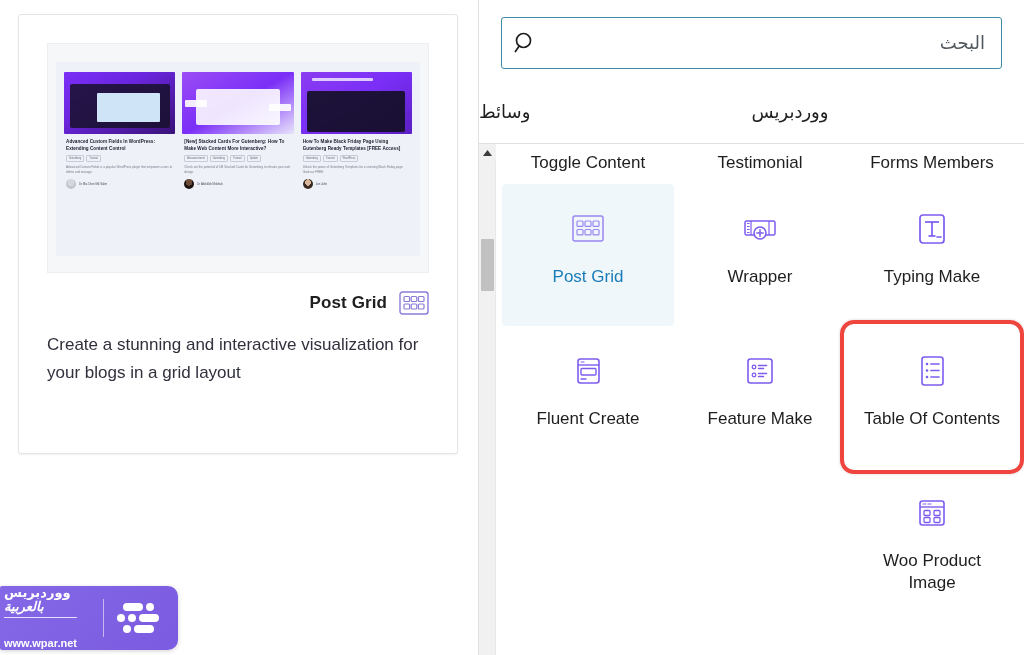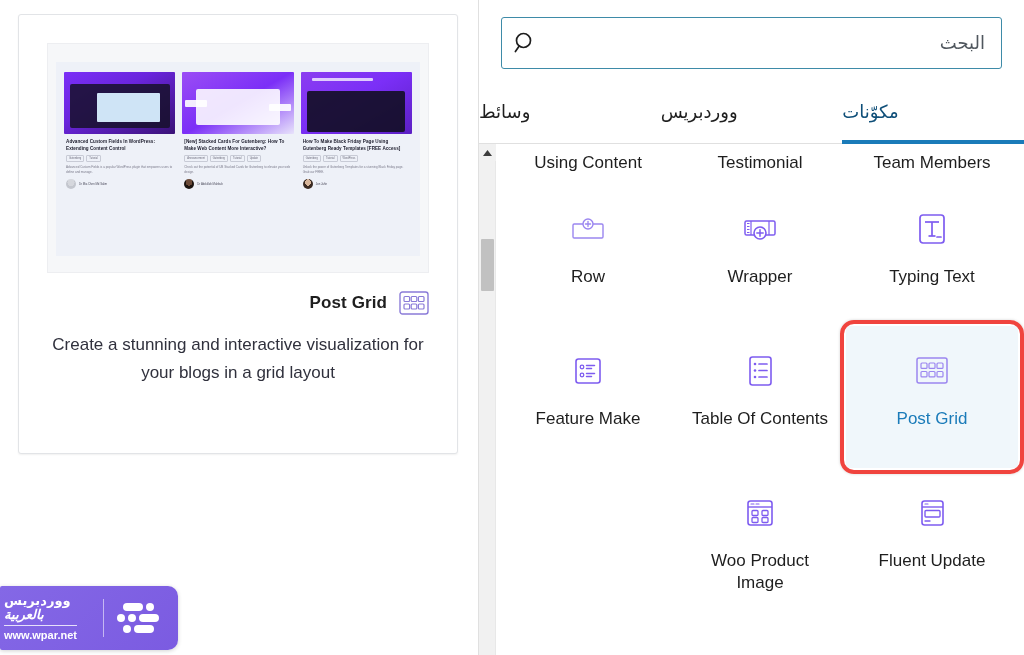--- a/index.html
+++ b/index.html
@@ -164,21 +164,21 @@
     font-weight: bold;
     color: #1e1e1e;
     letter-spacing: 0.1px;
     direction: ltr;
   }
   #preview-desc {
     margin-top: 16px;
     font-size: 17px;
     line-height: 1.62;
     color: #30313d;
-    text-align: center;
+    text-align: left;
     direction: ltr;
     unicode-bidi: plaintext;
   }
 
   .grid-icon-box {
     display: inline-flex;
     align-items: center;
     justify-content: center;
     flex: 0 0 auto;
   }
@@ -213,21 +213,21 @@
     justify-content: center;
     padding: 0 8px 0 4px;
     color: #ffffff;
   }
   #wm-line1 { font-size: 13px; font-weight: bold; line-height: 1.12; }
   #wm-line2 { font-size: 13px; font-weight: bold; line-height: 1.12; font-style: italic; }
   #wm-url {
     font-size: 11px; font-weight: bold;
     line-height: 1.3; direction: ltr;
     border-top: 1px solid rgba(255,255,255,.8);
-    margin-top: 2px; padding-top: 2px;
+    margin-top: 2px; padding-top: 18px;
   }
 
   
   #inserter {
     position: absolute;
     right: 0; top: 0;
     width: 546px; height: 655px;
     background: #ffffff;
     border-left: 1px solid #e0e0e0;
     display: flex;
@@ -515,88 +515,74 @@
         <span id="search-icon">
           <svg width="26" height="26" viewBox="0 0 26 26">
             <circle cx="11.5" cy="10.5" r="7" fill="none" stroke="#1e1e1e" stroke-width="1.7"></circle>
             <line x1="7.2" y1="16" x2="3.4" y2="21.6" stroke="#1e1e1e" stroke-width="1.7" stroke-linecap="round"></line>
           </svg>
         </span>
       </div>
     </div>
 
     <div id="tabs">
-      <div class="tab active">
-        <span>مكوّنات</span>
-      </div>
       <div class="tab">
         <span>ووردبريس</span>
       </div>
       <div class="tab">
         <span>وسائط</span>
       </div>
     </div>
 
     <div id="blocks-region">
 
       <div id="blocks-scroll">
         <div id="block-grid">
 
           <div class="block-item partial">
-            <div class="bi-label">Team Members</div>
+            <div class="bi-label">Forms Members</div>
           </div>
           <div class="block-item partial">
             <div class="bi-label">Testimonial</div>
           </div>
           <div class="block-item partial">
-            <div class="bi-label">Using Content</div>
+            <div class="bi-label">Toggle Content</div>
           </div>
 
           <div class="block-item">
             <div class="bi-icon">
               <svg width="40" height="40" viewBox="0 0 40 40">
                 <rect x="8" y="6" width="24" height="28" rx="3" fill="none" stroke="#7e5cf0" stroke-width="1.7"></rect>
                 <line x1="13" y1="13" x2="27" y2="13" stroke="#7e5cf0" stroke-width="1.7"></line>
                 <line x1="20" y1="13" x2="20" y2="27" stroke="#7e5cf0" stroke-width="1.7"></line>
                 <line x1="16.5" y1="27" x2="23.5" y2="27" stroke="#7e5cf0" stroke-width="1.7"></line>
                 <line x1="25" y1="28" x2="29" y2="28" stroke="#7e5cf0" stroke-width="1.7" stroke-linecap="round"></line>
               </svg>
             </div>
-            <div class="bi-label">Typing Text</div>
+            <div class="bi-label">Typing Make</div>
           </div>
 
           <div class="block-item">
             <div class="bi-icon">
               <svg width="44" height="40" viewBox="0 0 44 40">
                 <rect x="7" y="12" width="30" height="14" rx="1.6" fill="none" stroke="#7e5cf0" stroke-width="1.5"></rect>
                 <line x1="13" y1="12" x2="13" y2="26" stroke="#7e5cf0" stroke-width="1.2"></line>
                 <line x1="31" y1="12" x2="31" y2="26" stroke="#7e5cf0" stroke-width="1.2"></line>
                 <line x1="9" y1="14.5" x2="11.5" y2="14.5" stroke="#7e5cf0" stroke-width="1"></line>
                 <line x1="9" y1="17.5" x2="11.5" y2="17.5" stroke="#7e5cf0" stroke-width="1"></line>
                 <line x1="9" y1="20.5" x2="11.5" y2="20.5" stroke="#7e5cf0" stroke-width="1"></line>
                 <line x1="9" y1="23.5" x2="11.5" y2="23.5" stroke="#7e5cf0" stroke-width="1"></line>
                 <circle cx="22" cy="24" r="6" fill="#ffffff" stroke="#7e5cf0" stroke-width="1.6"></circle>
                 <line x1="22" y1="20.8" x2="22" y2="27.2" stroke="#7e5cf0" stroke-width="1.5" stroke-linecap="round"></line>
                 <line x1="18.8" y1="24" x2="25.2" y2="24" stroke="#7e5cf0" stroke-width="1.5" stroke-linecap="round"></line>
               </svg>
             </div>
             <div class="bi-label">Wrapper</div>
           </div>
 
-          <div class="block-item">
-            <div class="bi-icon">
-              <svg width="46" height="40" viewBox="0 0 46 40">
-                <rect x="8" y="15" width="30" height="14" rx="1.2" fill="none" stroke="#9b86f0" stroke-width="1.4"></rect>
-                <circle cx="23" cy="15" r="5" fill="#ffffff" stroke="#9b86f0" stroke-width="1.4"></circle>
-                <line x1="23" y1="12.4" x2="23" y2="17.6" stroke="#9b86f0" stroke-width="1.3" stroke-linecap="round"></line>
-                <line x1="20.4" y1="15" x2="25.6" y2="15" stroke="#9b86f0" stroke-width="1.3" stroke-linecap="round"></line>
-              </svg>
-            </div>
-            <div class="bi-label">Row</div>
-          </div>
 
           <div class="block-item selected">
             <div class="bi-icon">
               <svg width="42" height="36" viewBox="0 0 42 36">
                 <rect x="6" y="5" width="30" height="25" rx="2" fill="none" stroke="#9b86f0" stroke-width="1.5"></rect>
                 <rect x="10" y="10" width="6" height="5.4" rx="1" fill="none" stroke="#9b86f0" stroke-width="1.2"></rect>
                 <rect x="18" y="10" width="6" height="5.4" rx="1" fill="none" stroke="#9b86f0" stroke-width="1.2"></rect>
                 <rect x="26" y="10" width="6" height="5.4" rx="1" fill="none" stroke="#9b86f0" stroke-width="1.2"></rect>
                 <rect x="10" y="18.5" width="6" height="5.4" rx="1" fill="none" stroke="#9b86f0" stroke-width="1.2"></rect>
                 <rect x="18" y="18.5" width="6" height="5.4" rx="1" fill="none" stroke="#9b86f0" stroke-width="1.2"></rect>
@@ -639,21 +625,21 @@
           <div class="block-item">
             <div class="bi-icon">
               <svg width="40" height="40" viewBox="0 0 40 40">
                 <rect x="10" y="8" width="21" height="24" rx="2.5" fill="none" stroke="#7e5cf0" stroke-width="1.6"></rect>
                 <line x1="10" y1="14" x2="31" y2="14" stroke="#7e5cf0" stroke-width="1.4"></line>
                 <line x1="13" y1="11" x2="16" y2="11" stroke="#7e5cf0" stroke-width="1.1" stroke-linecap="round"></line>
                 <rect x="13" y="17.5" width="15" height="6.5" rx="1" fill="none" stroke="#7e5cf0" stroke-width="1.4"></rect>
                 <line x1="13" y1="28" x2="18" y2="28" stroke="#7e5cf0" stroke-width="1.4" stroke-linecap="round"></line>
               </svg>
             </div>
-            <div class="bi-label">Fluent Update</div>
+            <div class="bi-label">Fluent Create</div>
           </div>
 
           <div class="block-item">
             <div class="bi-icon">
               <svg width="42" height="40" viewBox="0 0 42 40">
                 <rect x="9" y="8" width="24" height="24" rx="2.5" fill="none" stroke="#7e5cf0" stroke-width="1.6"></rect>
                 <line x1="9" y1="14" x2="33" y2="14" stroke="#7e5cf0" stroke-width="1.4"></line>
                 <line x1="12" y1="11" x2="15" y2="11" stroke="#7e5cf0" stroke-width="1.1" stroke-linecap="round"></line>
                 <line x1="17" y1="11" x2="20" y2="11" stroke="#7e5cf0" stroke-width="1.1" stroke-linecap="round"></line>
                 <rect x="13" y="17.5" width="6" height="5" rx="1" fill="none" stroke="#7e5cf0" stroke-width="1.3"></rect>

